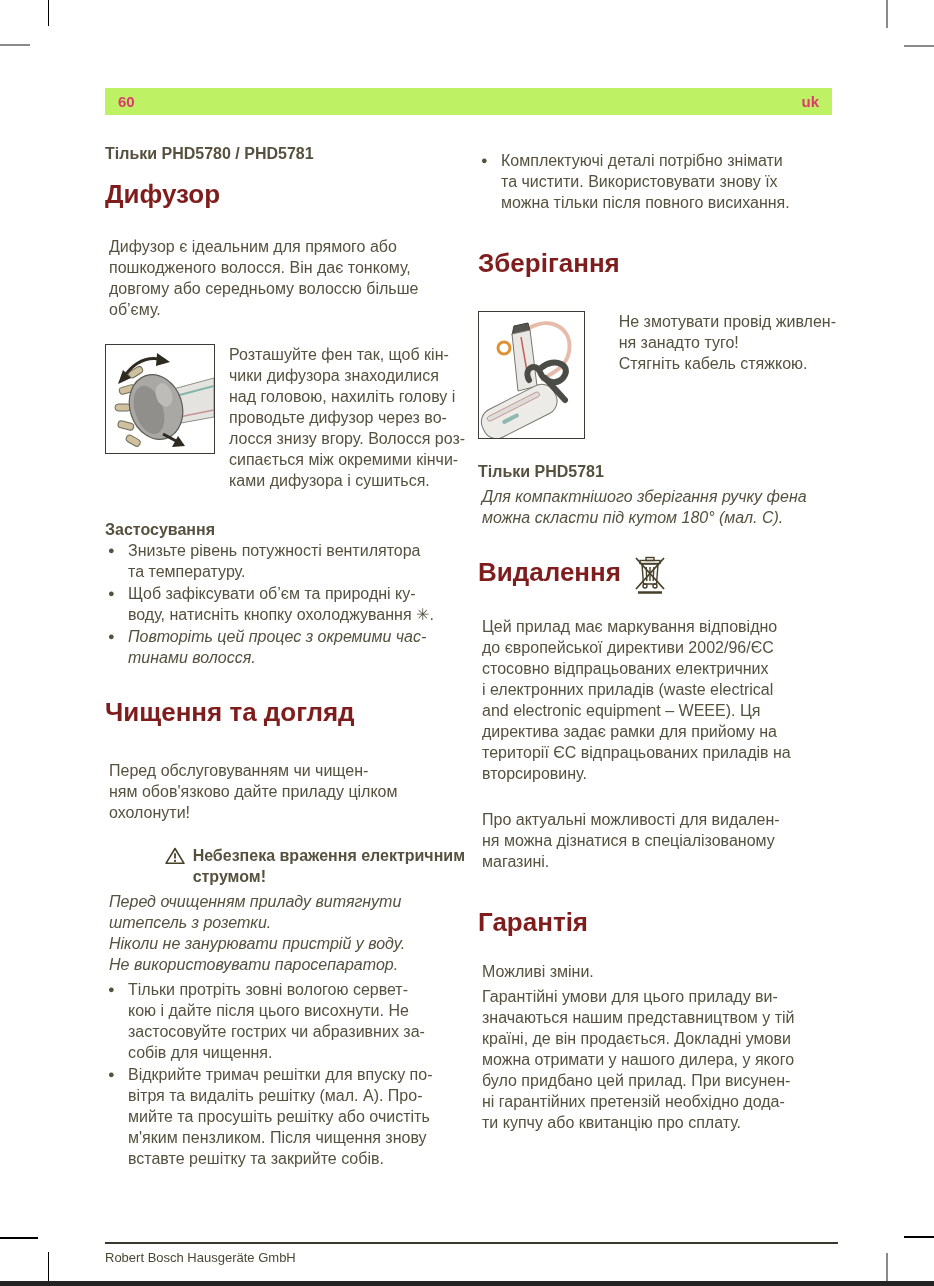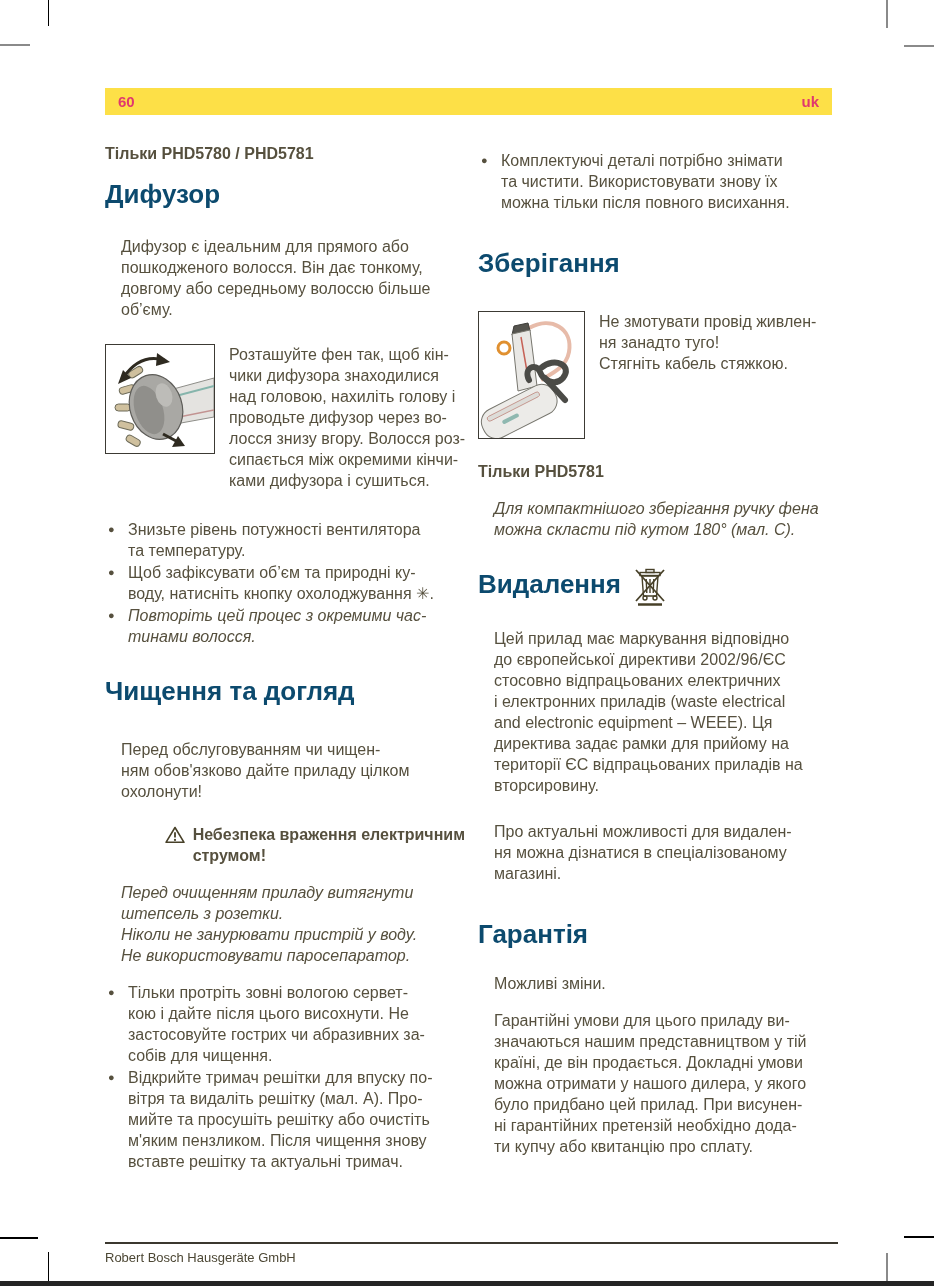--- a/index.html
+++ b/index.html
@@ -9,40 +9,40 @@
     color:#56503e; overflow:hidden;
   }
   
   .mark { position:absolute; background:#000; }
   .mark.gray { background:#8a8a8a; }
   .bottom-strip { position:absolute; left:0; top:1281px; width:934px; height:5px; background:#242424; }
 
   
   .header-bar {
     position:absolute; left:105px; top:88px; width:727px; height:27px;
-    background:#fde047; color:#e0386e; font-size:15px; font-weight:bold;
+    background:#bef264; color:#e0386e; font-size:15px; font-weight:bold;
     display:flex; align-items:center; justify-content:space-between;
     padding:6px 13px; box-sizing:border-box;
   }
 
   
   .col { position:absolute; }
   .col-left  { left:105px; top:143px; width:360px; }
   .col-right { left:478px; top:150px; width:358px; }
 
   .subhead { font-size:16px; font-weight:bold; line-height:21px; white-space:pre; }
-  h1 { font-size:26px; line-height:28px; font-weight:bold; color:#0c4a6e; margin:0; letter-spacing:0; }
-  .para { font-size:16px; line-height:21px; margin:16px; white-space:pre; }
+  h1 { font-size:26px; line-height:28px; font-weight:bold; color:#7f1d1d; margin:0; letter-spacing:0; }
+  .para { font-size:16px; line-height:21px; margin:4px; white-space:pre; }
   .italic { font-style:italic; }
 
   .bullet-item { display:flex; font-size:16px; line-height:21px; margin:0 0 1px 0; }
   .bullet-dot { flex:none; width:20px; font-size:11px; line-height:21px; text-align:left; padding-left:3px; }
   .bullet-text { white-space:pre; }
 
-  .figure-row { display:flex; }
+  .figure-row { display:flex;justify-content:space-between; }
   .figure-box { flex:none; border:1px solid #3c3a34; background:#fff; box-sizing:border-box; }
   .figure-caption { font-size:16px; line-height:21px; white-space:pre; padding-left:14px; }
 
   .warning-block { display:flex;justify-content:flex-end; }
   .warning-icon-wrap { flex:none; width:28px; padding-top:2px; }
   .warning-title { font-size:16px; font-weight:bold; line-height:21px; white-space:pre; }
 
   .h1-row { display:flex; align-items:flex-start; }
   .h1-row svg { margin-left:12px; margin-top:-4px; }
 
@@ -116,20 +116,21 @@
       </div>
       <div class="figure-caption">Розташуйте фен так, щоб кін-
 чики дифузора знаходилися
 над головою, нахиліть голову і
 проводьте дифузор через во-
 лосся знизу вгору. Волосся роз-
 сипається між окремими кінчи-
 ками дифузора і сушиться.</div>
     </div>
 
+    <div class="subhead">Застосування</div>
     <div class="bullet-item">
       <span class="bullet-dot">●</span>
       <span class="bullet-text">Знизьте рівень потужності вентилятора
 та температуру.</span>
     </div>
     <div class="bullet-item">
       <span class="bullet-dot">●</span>
       <span class="bullet-text">Щоб зафіксувати об’єм та природні ку-
 воду, натисніть кнопку охолоджування ✳.</span>
     </div>
@@ -167,21 +168,21 @@
 кою і дайте після цього висохнути. Не
 застосовуйте гострих чи абразивних за-
 собів для чищення.</span>
     </div>
     <div class="bullet-item">
       <span class="bullet-dot">●</span>
       <span class="bullet-text">Відкрийте тримач решітки для впуску по-
 вітря та видаліть решітку (мал. A). Про-
 мийте та просушіть решітку або очистіть
 м'яким пензликом. Після чищення знову
-вставте решітку та актуальні тримач.</span>
+вставте решітку та закрийте собів.</span>
     </div>
   </div>
 
   <div class="col col-right">
 
     <div class="bullet-item mb36">
       <span class="bullet-dot">●</span>
       <span class="bullet-text">Комплектуючі деталі потрібно знімати
 та чистити. Використовувати знову їх
 можна тільки після повного висихання.</span>

